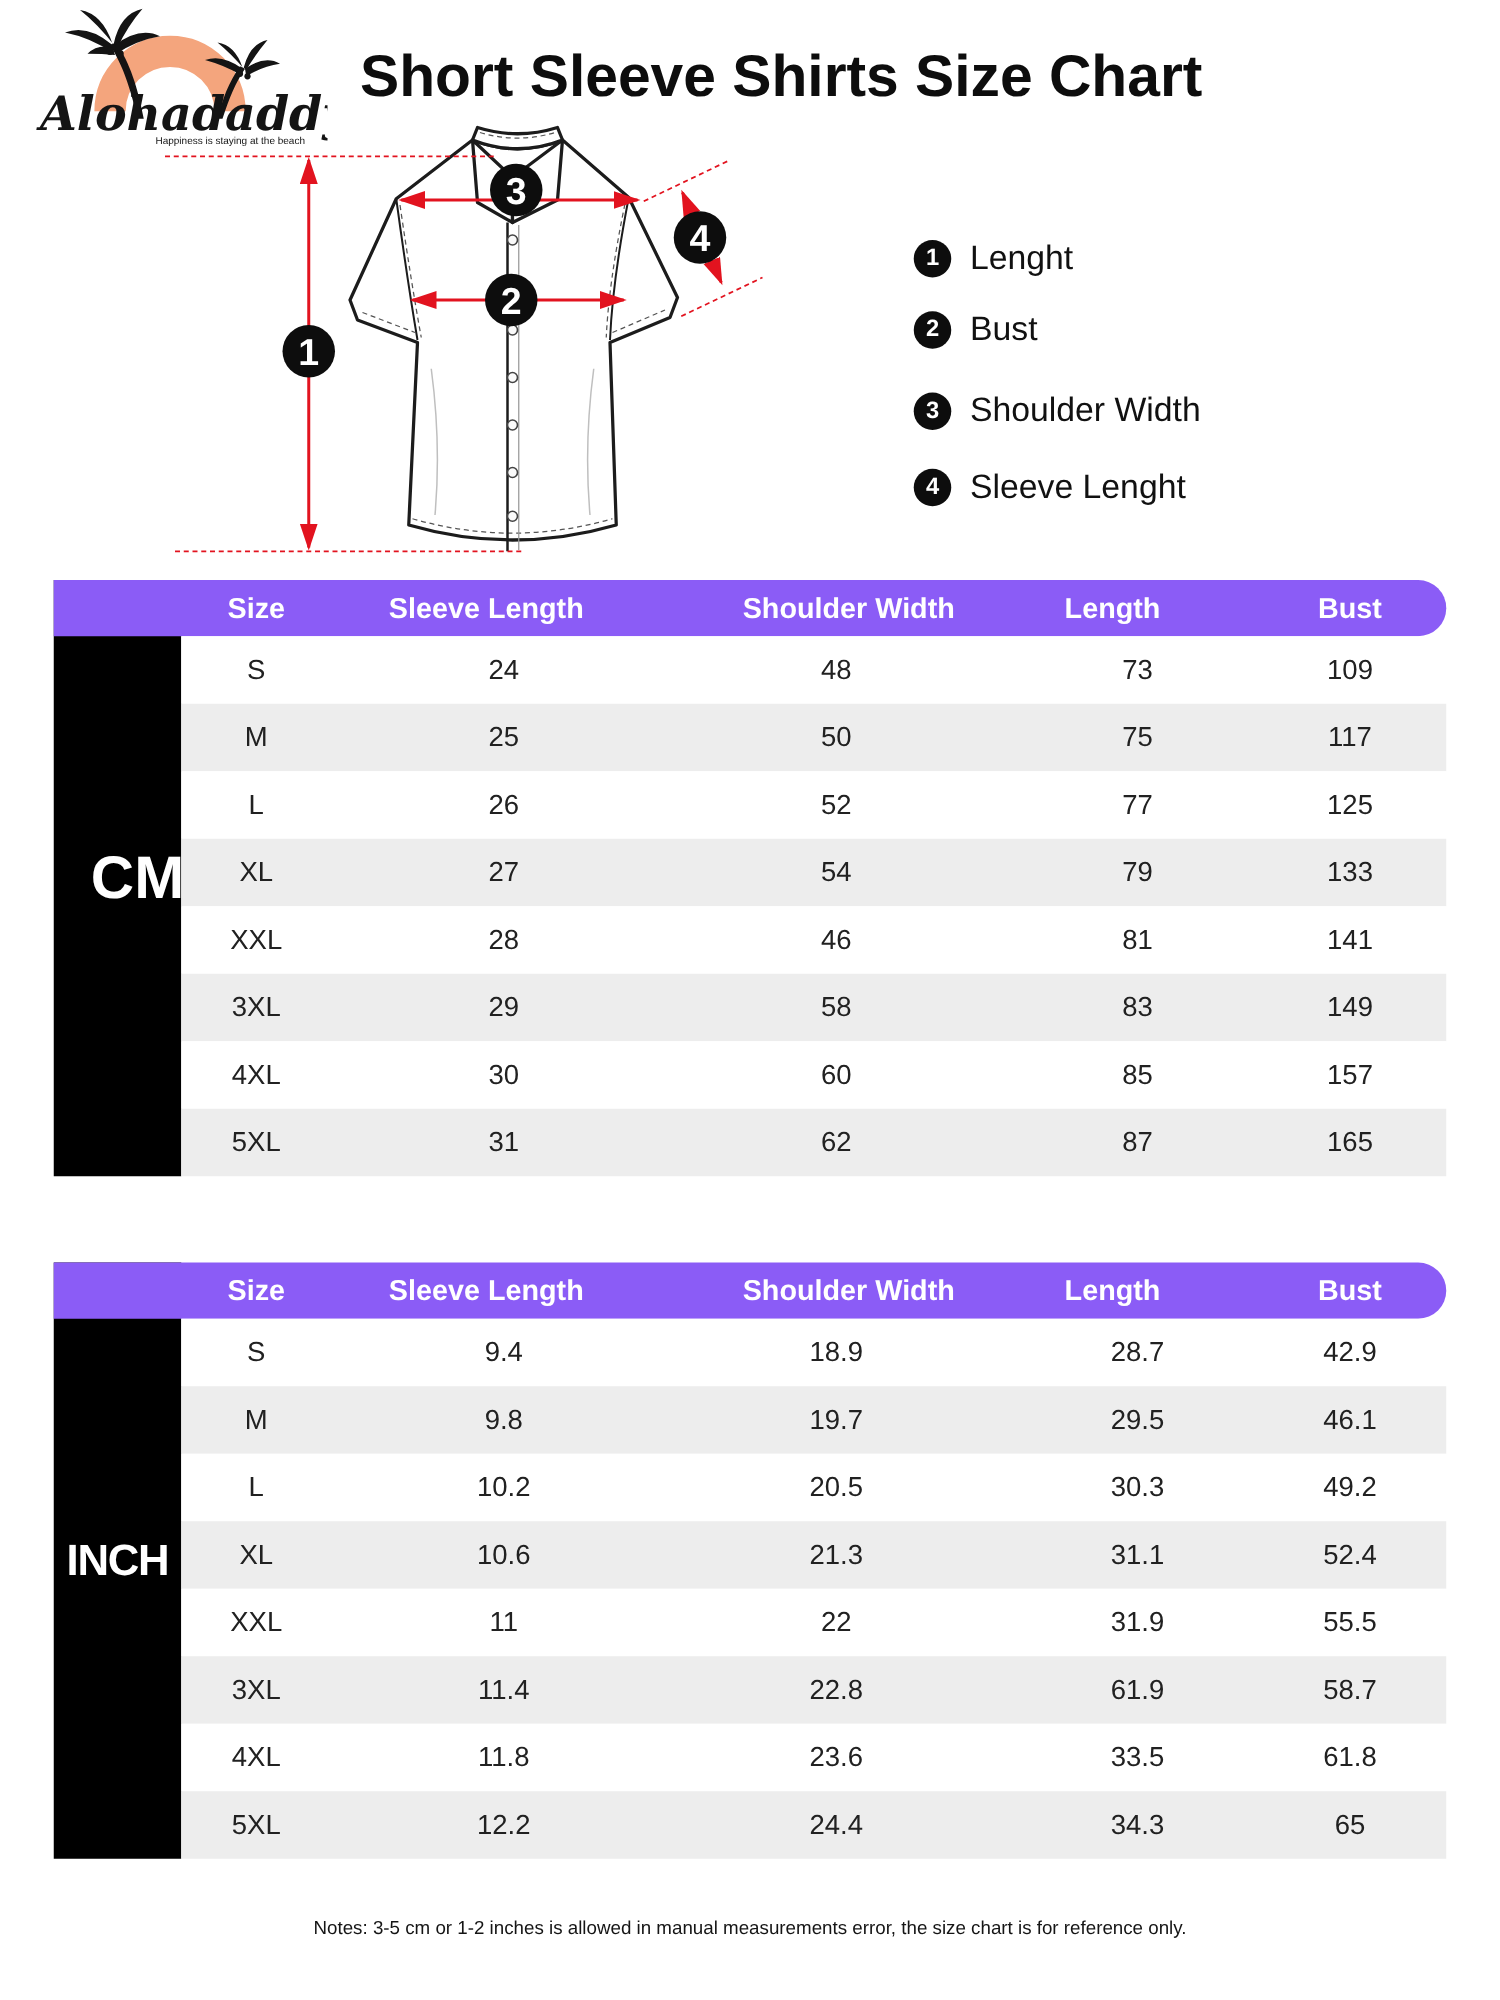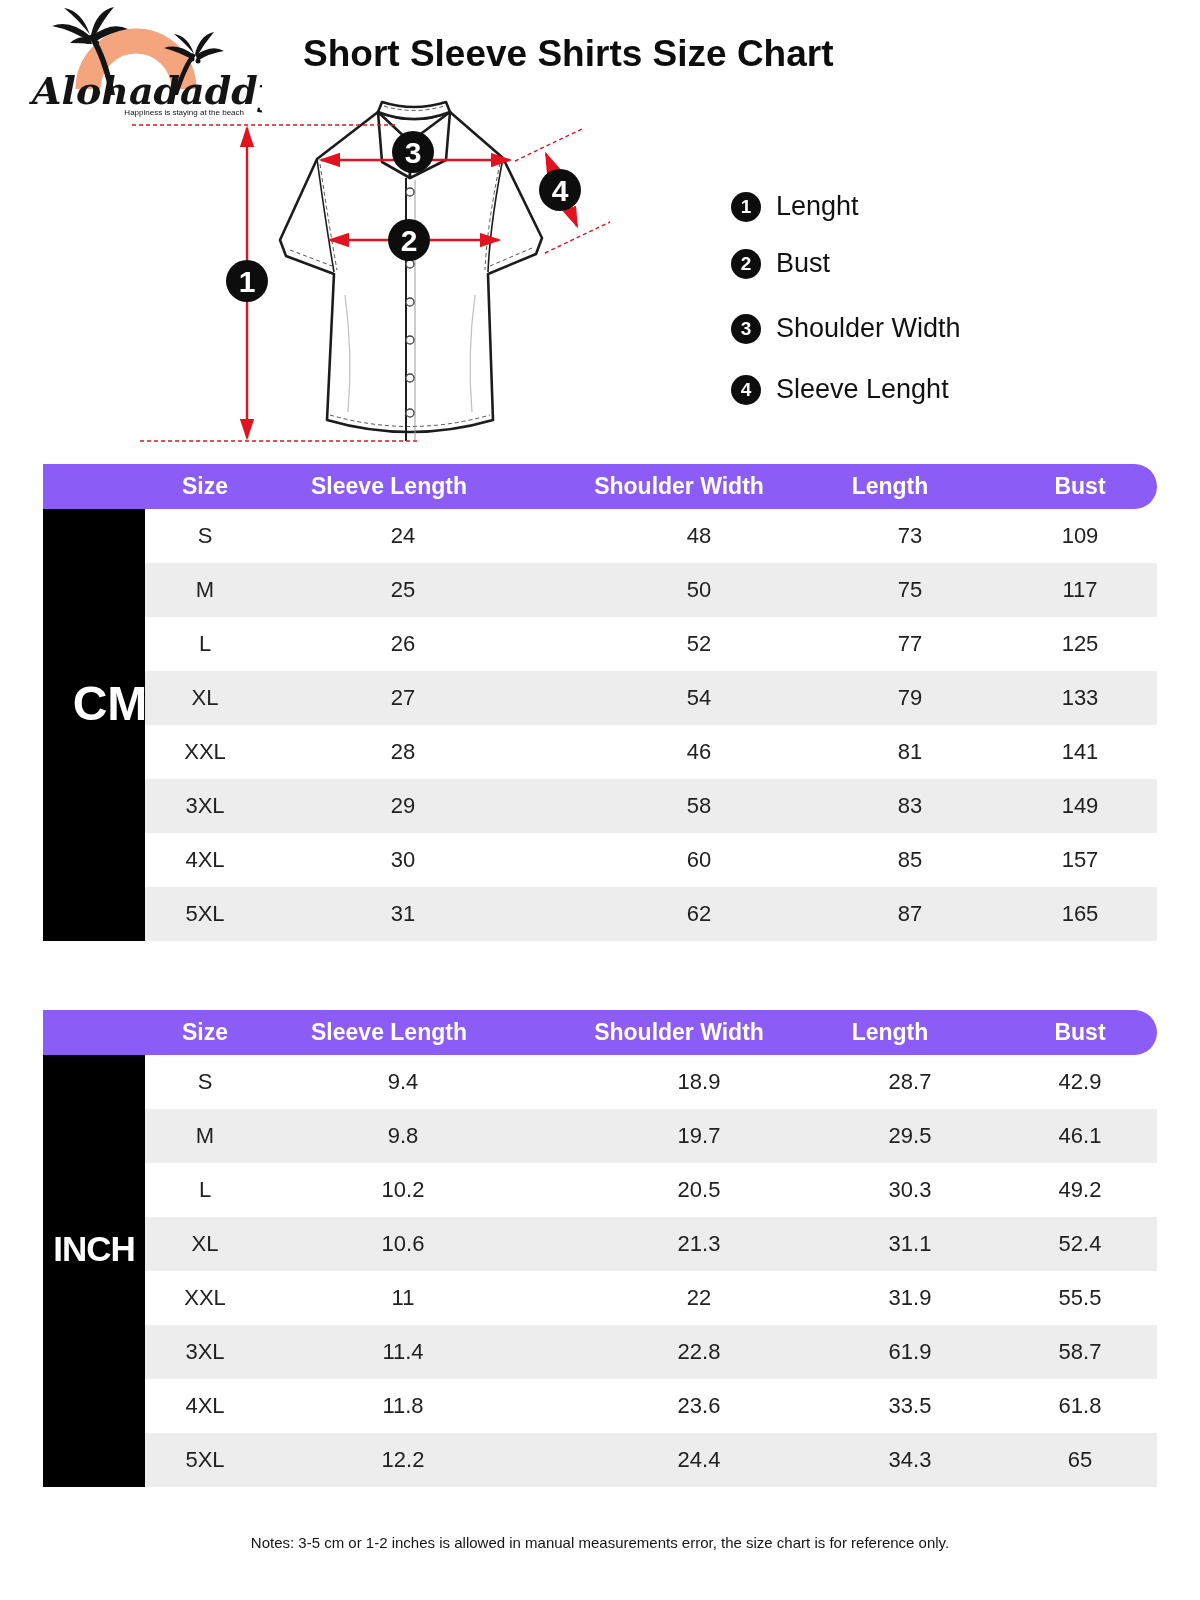--- a/index.html
+++ b/index.html
@@ -1,40 +1,40 @@
 <!DOCTYPE html>
 <html><head>
 <meta charset="utf-8">
 <style>
   html,body{margin:0;padding:0;}
   body{width:1200px;height:1600px;background:#ffffff;font-family:"Liberation Sans",sans-serif;color:#1a1a1a;position:relative;overflow:hidden;}
   .abs{position:absolute;}
 
   
-  #page-title{left:303px;top:33px;font-size:37px;font-weight:bold;letter-spacing:0px;white-space:nowrap;color:#0d0d0d;}
+  #page-title{left:288px;top:33px;font-size:47px;font-weight:bold;letter-spacing:0px;white-space:nowrap;color:#0d0d0d;}
 
   
   .legend-item{position:absolute;left:731px;display:flex;align-items:center;gap:15px;}
   .legend-circle{width:30px;height:30px;border-radius:50%;background:#0d0d0d;color:#fff;font-size:19px;font-weight:bold;display:flex;align-items:center;justify-content:center;flex:0 0 auto;}
   .legend-label{font-size:27px;color:#111;white-space:nowrap;}
 
   
   .size-table{position:absolute;left:43px;width:1114px;}
   .side-bar{position:absolute;left:0;top:0;bottom:0;width:102px;background:#000;}
   .unit-label{position:absolute;left:0;width:102px;top:50%;transform:translateY(-50%);color:#fff;font-weight:bold;text-align:center;}
   .unit-cm{font-size:48px;margin-left:16px;}
   .unit-inch{font-size:35px;letter-spacing:-1px;}
   .thead{position:relative;height:45px;background:#8b5cf6;border-radius:0 23px 23px 0;}
   .thead .cell{position:absolute;transform:translateX(-50%);color:#fff;font-weight:bold;font-size:23px;line-height:45px;white-space:nowrap;}
   .thead .h0{left:162px;} .thead .h1{left:346px;} .thead .h2{left:636px;} .thead .h3{left:847px;} .thead .h4{left:1037px;}
   .tbody{margin-left:102px;width:1012px;}
   .trow{position:relative;height:54px;background:#ffffff;}
   .trow.alt{background:#ededed;}
   .trow .cell{position:absolute;transform:translateX(-50%);font-size:22px;line-height:54px;color:#212121;white-space:nowrap;}
-  .trow .c0{left:60px;} .trow .c1{left:258px;} .trow .c2{left:554px;} .trow .c3{left:765px;} .trow .c4{left:935px;}
+  .trow .c0{left:60px;} .trow .c1{left:258px;} .trow .c2{left:524px;} .trow .c3{left:765px;} .trow .c4{left:935px;}
 
   #cm-table{top:464px;}
   #inch-table{top:1010px;}
 
   
   #notes{left:0;top:1534px;width:1200px;text-align:center;font-size:15px;color:#151515;}
 </style>
 </head>
 <body>
 

